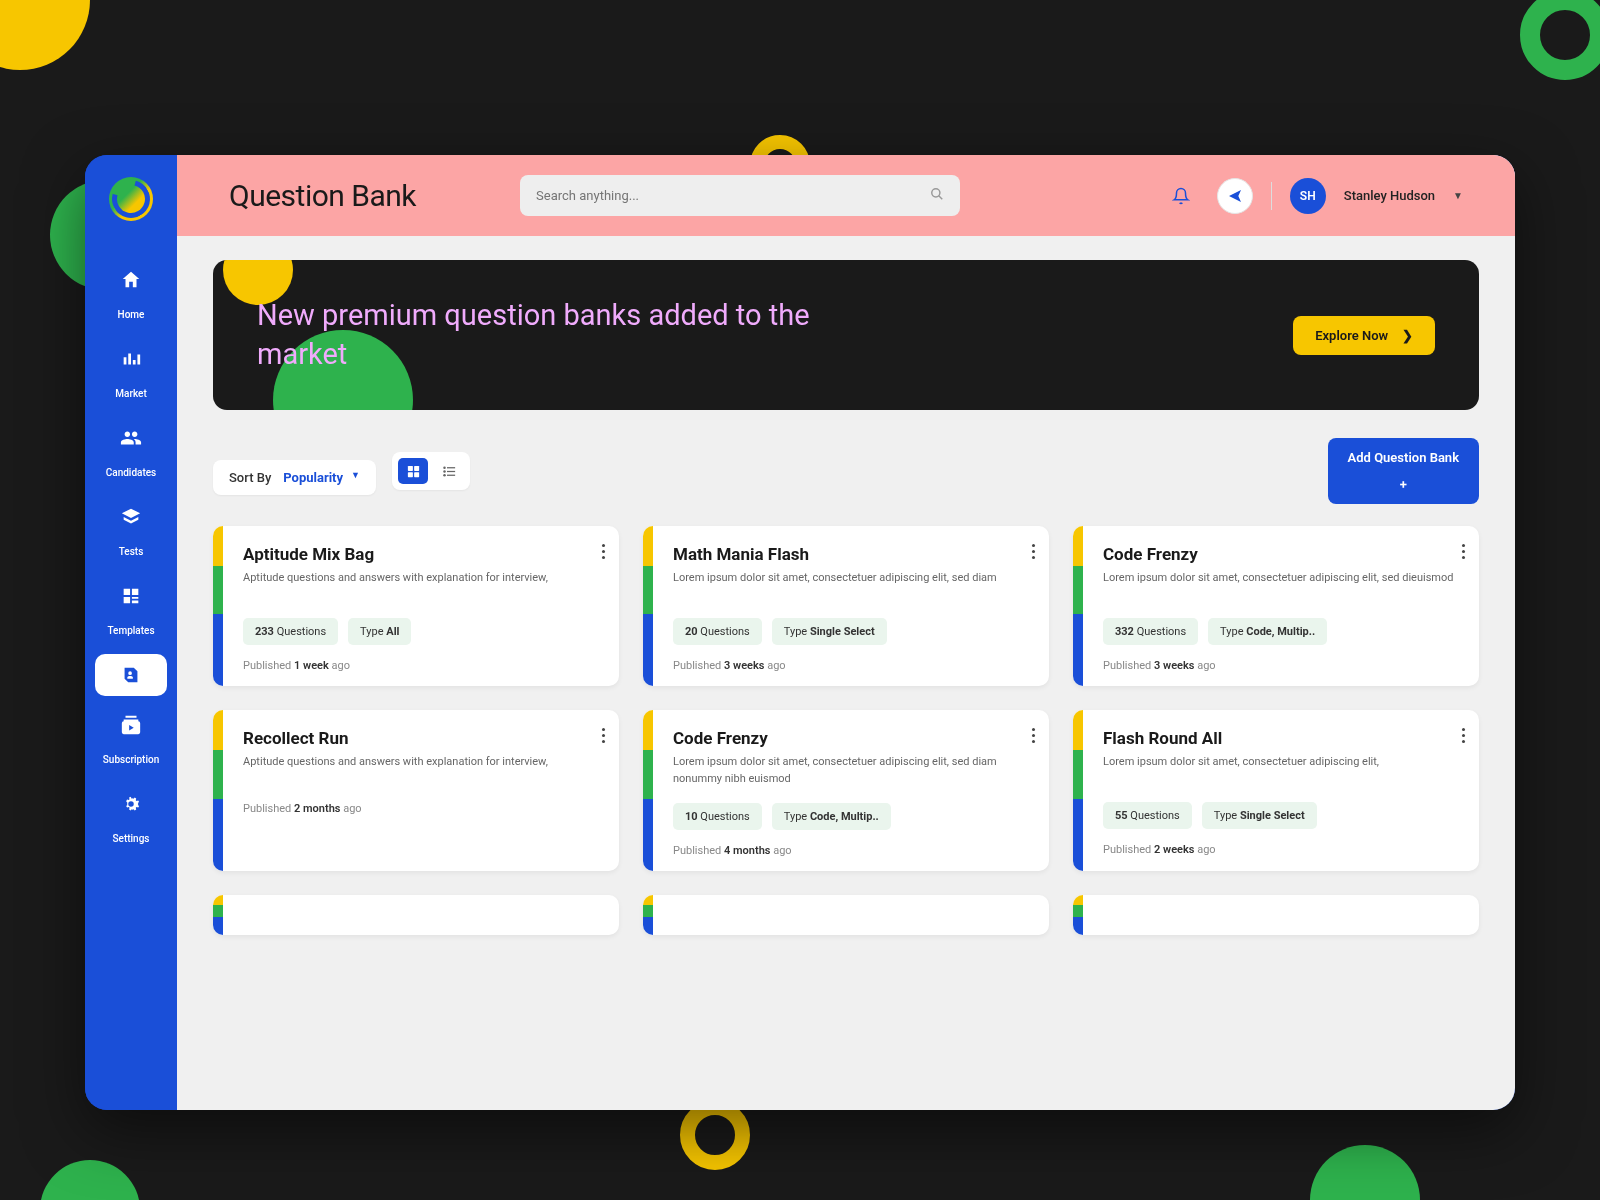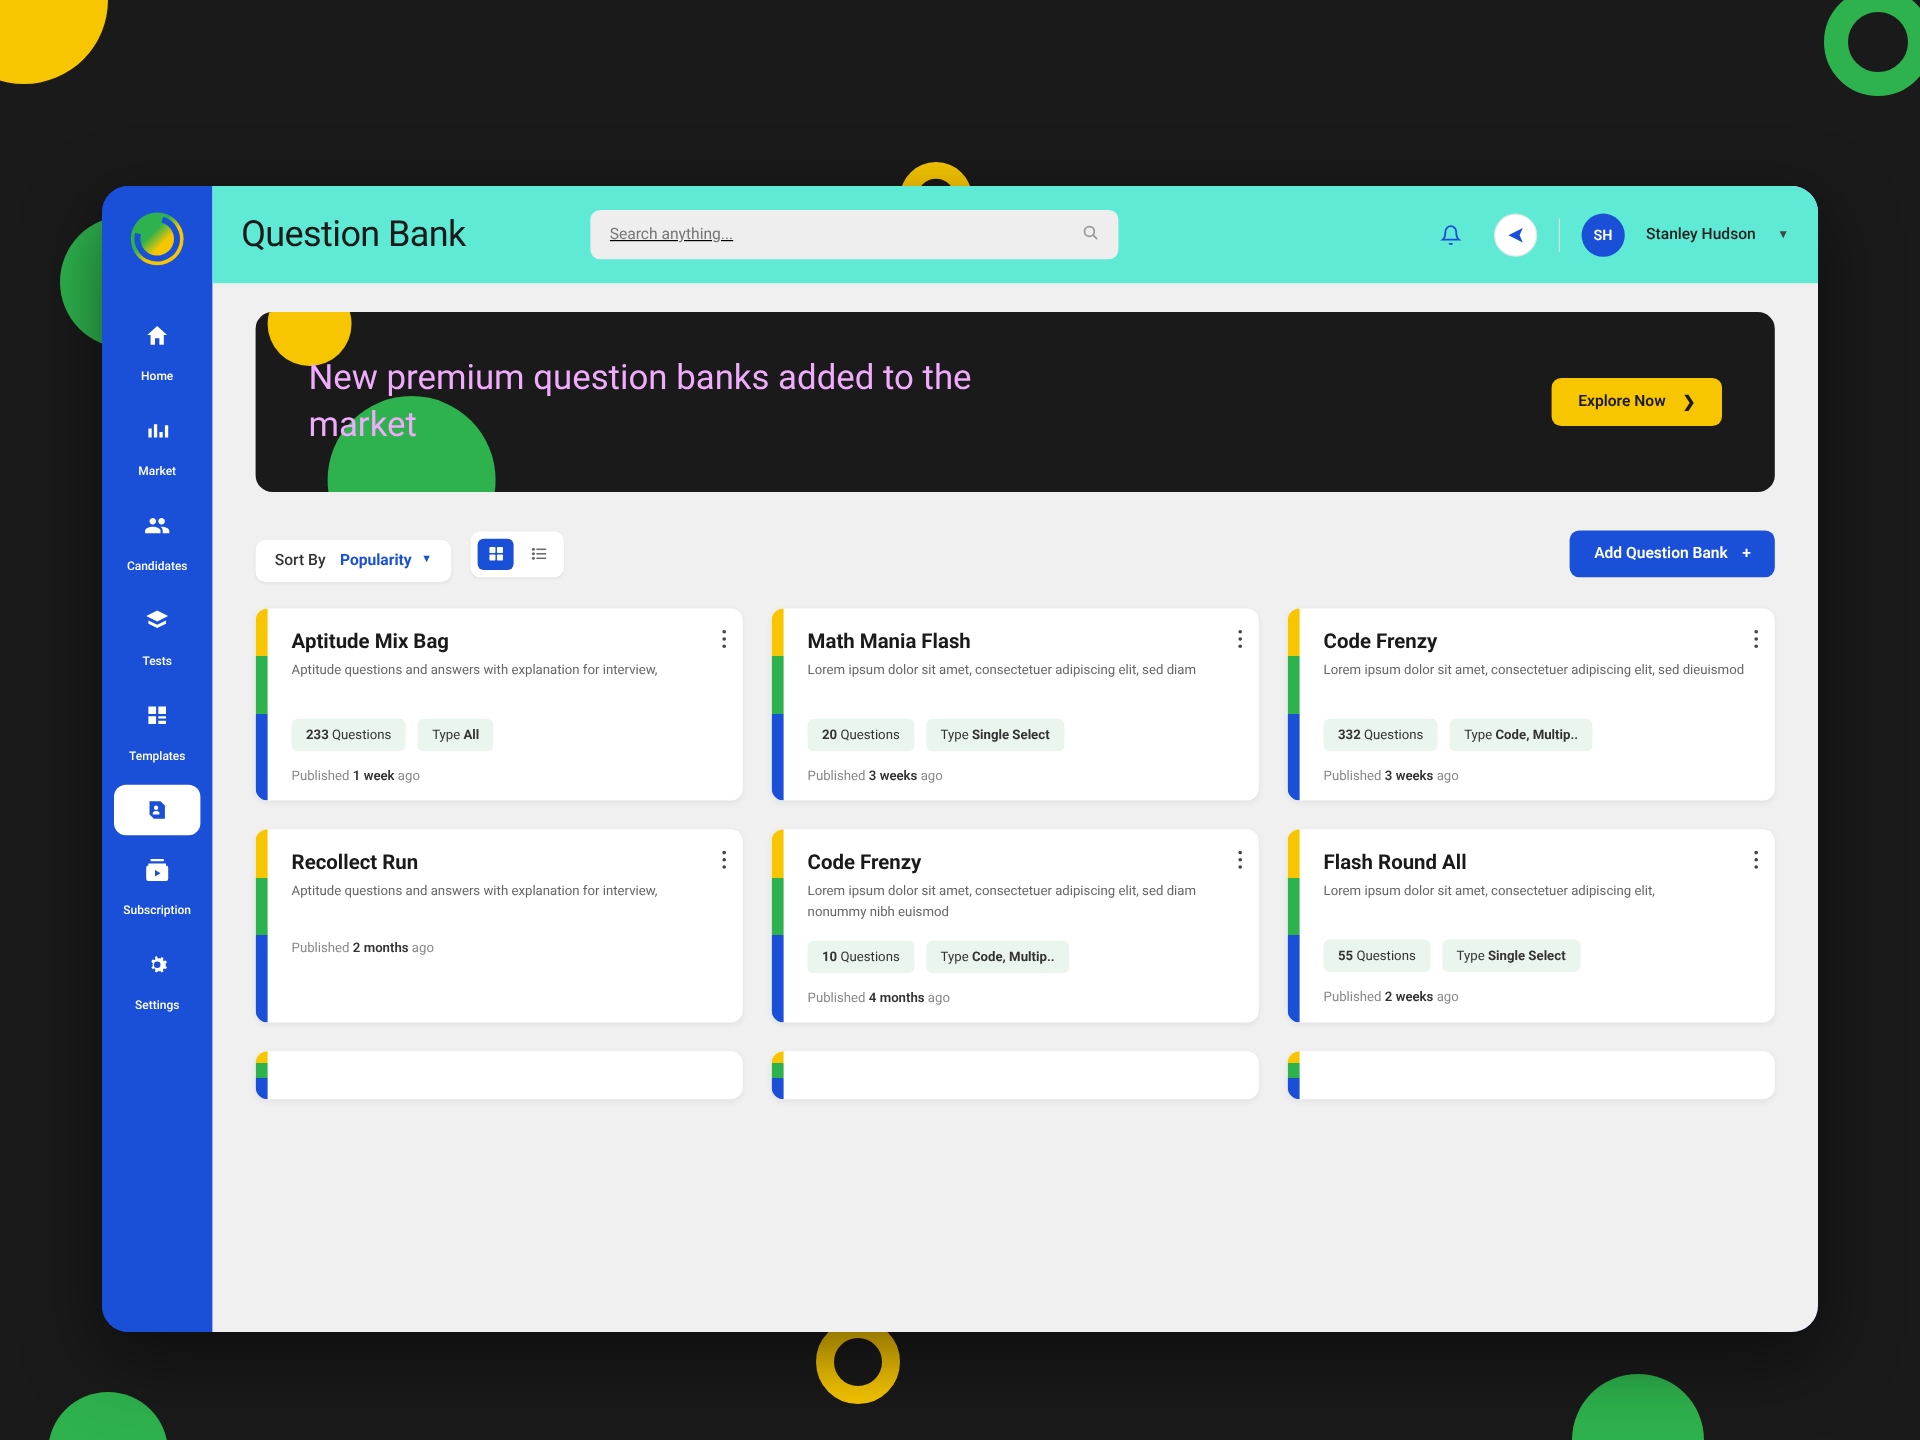--- a/index.html
+++ b/index.html
@@ -25,23 +25,23 @@
 .nav-item { width: 72px; display: flex; flex-direction: column; align-items: center; gap: 18px; padding: 10px 4px; cursor: pointer; border-radius: 10px; color: #fff; }
 .nav-item.active { background: #fff; color: #1a4fd8; }
 .nav-label { font-size: 10px; font-weight: 500; }
 .nav-icon { width: 22px; height: 22px; display: flex; align-items: center; justify-content: center; }
 .nav-icon svg { width: 22px; height: 22px; fill: currentColor; }
 
 
 .content { flex: 1; background: #f0f0f0; display: flex; flex-direction: column; overflow: hidden; }
 
 
-.header { background: #5eead4; padding: 20px 24px; display: flex; align-items: center; gap: 24px; }
+.header { background: #fca5a5; padding: 20px 52px; display: flex; align-items: center; gap: 24px; }
 .page-title { font-size: 30px; font-weight: 400; color: #1a1a1a; letter-spacing: -0.5px; flex: 0 0 auto; margin-right: 80px; }
-.search { flex: 1; max-width: 440px; background: #eeeeee; border-radius: 8px; padding: 11px 16px; display: flex; align-items: center; text-decoration: underline; }
+.search { flex: 1; max-width: 440px; background: #eeeeee; border-radius: 8px; padding: 11px 16px; display: flex; align-items: center; }
 .search input { border: none; background: transparent; outline: none; flex: 1; font-size: 13px; color: #666; }
 .search-ico { color: #999; }
 .header-right { margin-left: auto; display: flex; align-items: center; gap: 18px; }
 .icon-btn { width: 36px; height: 36px; border-radius: 50%; display: flex; align-items: center; justify-content: center; cursor: pointer; }
 .bell { color: #1a4fd8; }
 .play { background: #fff; border: 1px solid #e5e5e5; color: #1a4fd8; font-size: 16px; }
 .divider { width: 1px; height: 28px; background: #ddd; }
 .avatar { width: 36px; height: 36px; border-radius: 50%; background: #1a4fd8; color: #fff; display: flex; align-items: center; justify-content: center; font-size: 12px; font-weight: 600; }
 .user-name { font-size: 13px; font-weight: 500; color: #222; }
 .chev { font-size: 10px; color: #444; cursor: pointer; }
@@ -58,21 +58,21 @@
 
 
 .toolbar { display: flex; align-items: center; gap: 16px; margin-bottom: 22px; }
 .sort-group { background: #fff; border-radius: 8px; padding: 10px 16px; display: flex; align-items: center; gap: 12px; font-size: 13px; box-shadow: 0 1px 2px rgba(0,0,0,0.05); margin-top: 12px; }
 .sort-label { color: #333; font-weight: 500; }
 .sort-value { color: #1a4fd8; font-weight: 700; cursor: pointer; display: flex; align-items: flex-start; gap: 8px; }
 .view-toggle { background: #fff; border-radius: 8px; padding: 6px; display: flex; gap: 6px; box-shadow: 0 1px 2px rgba(0,0,0,0.05); }
 .vt-btn { width: 30px; height: 26px; border-radius: 5px; display: flex; align-items: center; justify-content: center; cursor: pointer; color: #666; }
 .vt-btn.active { background: #1a4fd8; color: #fff; }
 .vt-btn svg { width: 15px; height: 15px; }
-.add-btn { margin-left: auto; background: #1a4fd8; color: #fff; border: none; padding: 12px 20px; border-radius: 8px; font-size: 13px; font-weight: 600; display: flex; align-items: center; gap: 12px; cursor: pointer; }
+.add-btn { margin-left: auto; background: #1a4fd8; color: #fff; border: none; padding: 12px 20px; border-radius: 8px; font-size: 13px; font-weight: 600; display: flex; align-items: center; gap: 12px; cursor: pointer; flex-direction: column; }
 
 
 .grid { display: grid; grid-template-columns: repeat(3, 1fr); gap: 24px; }
 .card { background: #fff; border-radius: 10px; display: flex; box-shadow: 0 2px 5px rgba(0,0,0,0.06); overflow: hidden; }
 .card-stripe { width: 10px; background: linear-gradient(180deg, #f7c600 0%, #f7c600 25%, #2eb24d 25%, #2eb24d 55%, #1a4fd8 55%, #1a4fd8 100%); flex-shrink: 0; }
 .card-body { flex: 1; padding: 18px 20px 14px; position: relative; }
 .card-title { font-size: 17px; font-weight: 700; color: #1a1a1a; margin-bottom: 6px; }
 .card-desc { font-size: 11px; color: #666; line-height: 1.5; margin-bottom: 16px; min-height: 32px; }
 .card-tags { display: flex; gap: 10px; margin-bottom: 14px; flex-wrap: wrap; }
 .tag { background: #eaf5ed; padding: 7px 12px; border-radius: 5px; font-size: 11px; color: #333; }

